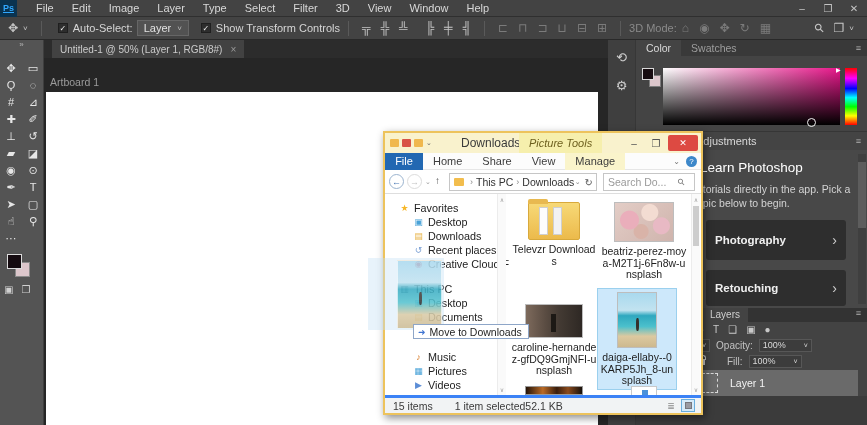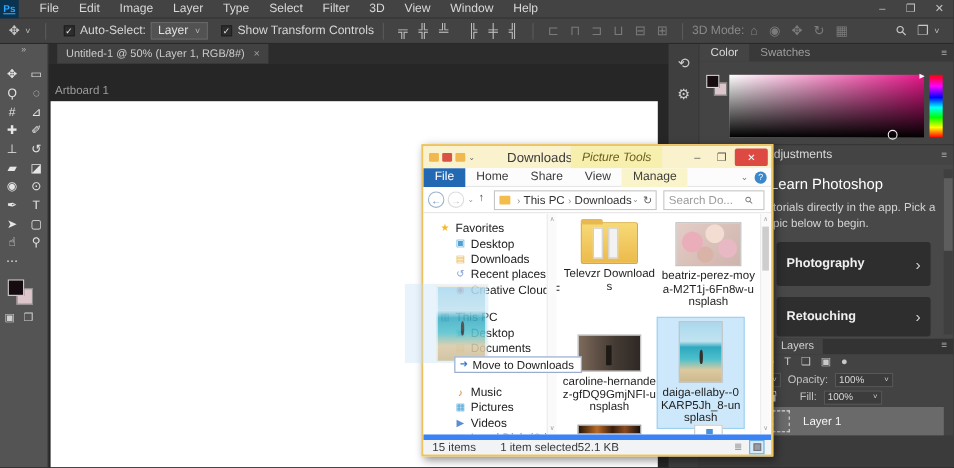--- a/index.html
+++ b/index.html
@@ -151,21 +151,21 @@
   .beach:after { content:''; position:absolute; left:48%; top:46%; width:3px; height:13px;
     background:#35302b; border-radius:40%; }
   .thumb-daiga { width:40px; height:56px; }
   .sel-wrap { background:#cde8fb; border:1px solid #9bd0ee; padding:3px 2px 2px; }
   .thumb-fire { width:58px; height:9px; margin:0 auto;
     background:linear-gradient(90deg,#241308,#b96a26 30%,#3a1d0c 55%,#8a4a1d 75%,#17100a); border:1px solid #999; }
   .thumb-doc { width:26px; height:10px; margin:0 auto; background:#fff; border:1px solid #c9c9c9;
     position:relative; }
   .thumb-doc:after { content:''; position:absolute; left:10px; top:3px; width:6px; height:5px; background:#4a90d9; }
   .ex-status { position:absolute; left:0; bottom:0; width:316px; height:18px; background:#f1f3f4;
-    border-top:5px solid #3b82f6; display:flex; align-items:center; font-size:10.5px; color:#3a3a3a; }
+    border-top:3px solid #3b82f6; display:flex; align-items:center; font-size:10.5px; color:#3a3a3a; }
   .view-ico { width:14px; height:13px; margin-left:3px; display:flex; align-items:center;
     justify-content:center; font-size:9px; color:#8a8a8a; border:1px solid transparent; }
   .view-ico.active { border-color:#6aaede; background:#d6ebfa; }
   .view-thumb-glyph { width:7px; height:7px; background:#9a9aa2; border:1px solid #77777e; }
 
   
   .ghost-zone { left:368px; top:258px; width:76px; height:72px; background:rgba(195,223,245,.38); z-index:20; }
   .ghost-thumb { position:absolute; left:29px; top:2px; width:45px; height:69px; opacity:.8;
     border:1px solid rgba(255,255,255,.7); }
   .drag-tip { left:413px; top:324px; height:15px; background:#ffffff; border:1px solid #8ea6c8;

